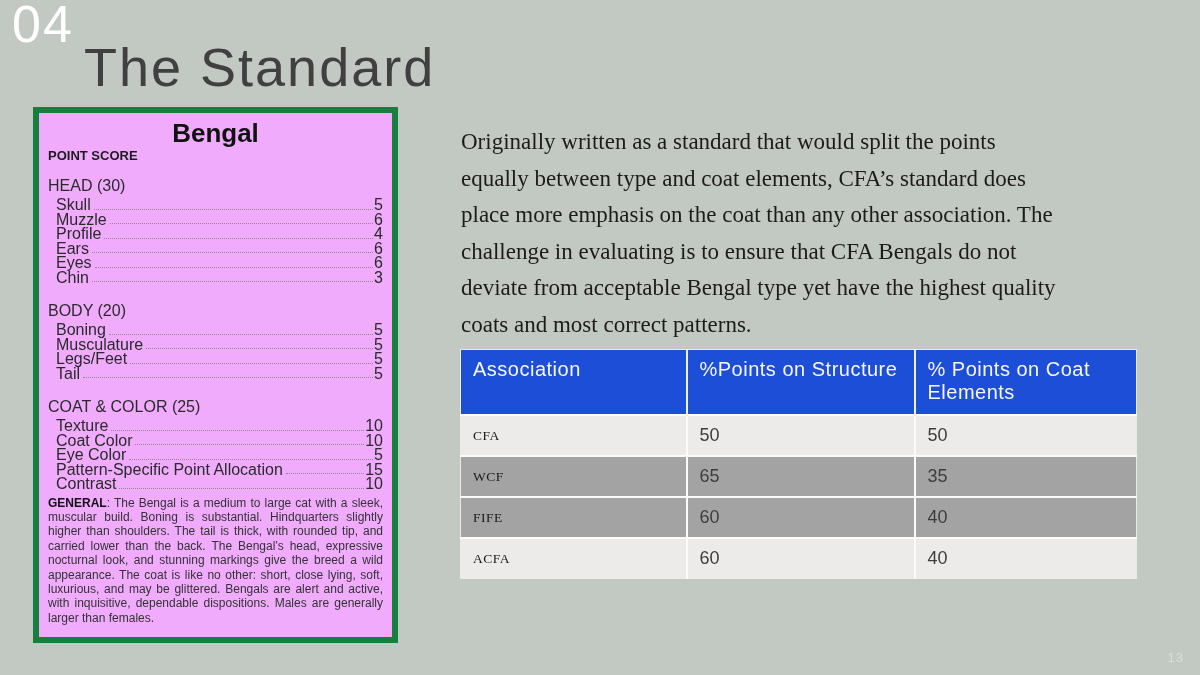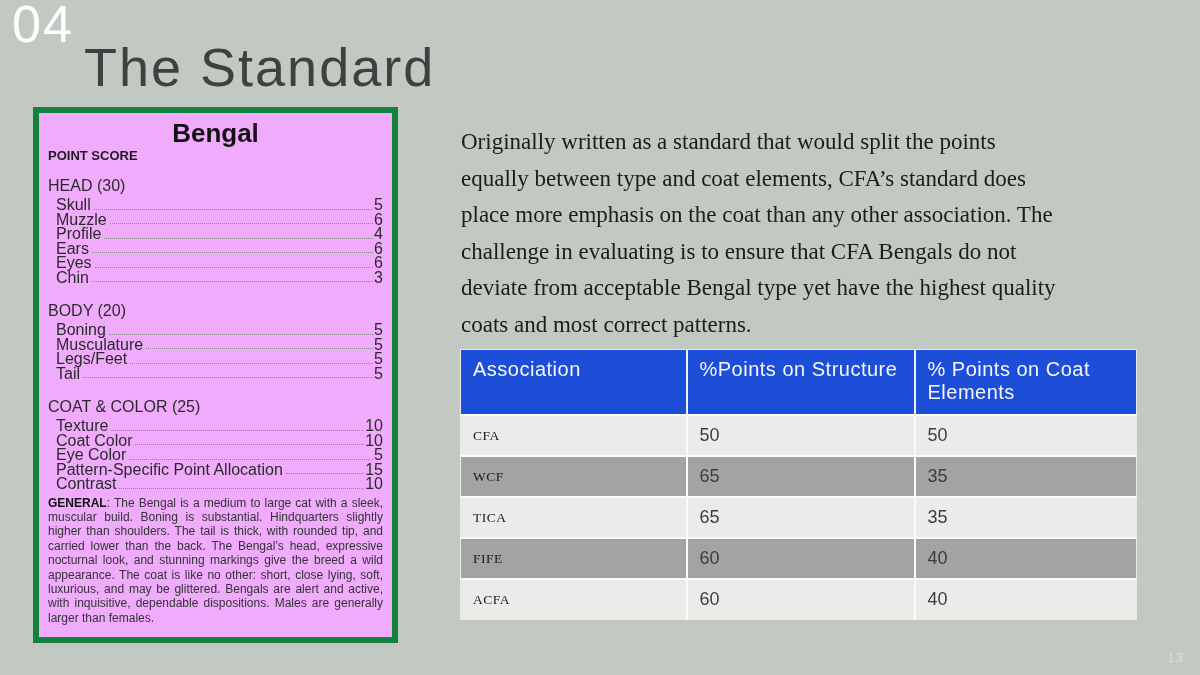--- a/index.html
+++ b/index.html
@@ -193,25 +193,20 @@
       <tr class="shade-a">
         <td class="cell-assoc">CFA</td>
         <td class="cell-num">50</td>
         <td class="cell-num">50</td>
       </tr>
       <tr class="shade-b">
         <td class="cell-assoc">WCF</td>
         <td class="cell-num">65</td>
         <td class="cell-num">35</td>
       </tr>
-      <tr class="shade-a">
-        <td class="cell-assoc">TICA</td>
-        <td class="cell-num">65</td>
-        <td class="cell-num">35</td>
-      </tr>
       <tr class="shade-b">
         <td class="cell-assoc">FIFE</td>
         <td class="cell-num">60</td>
         <td class="cell-num">40</td>
       </tr>
       <tr class="shade-a">
         <td class="cell-assoc">ACFA</td>
         <td class="cell-num">60</td>
         <td class="cell-num">40</td>
       </tr>

